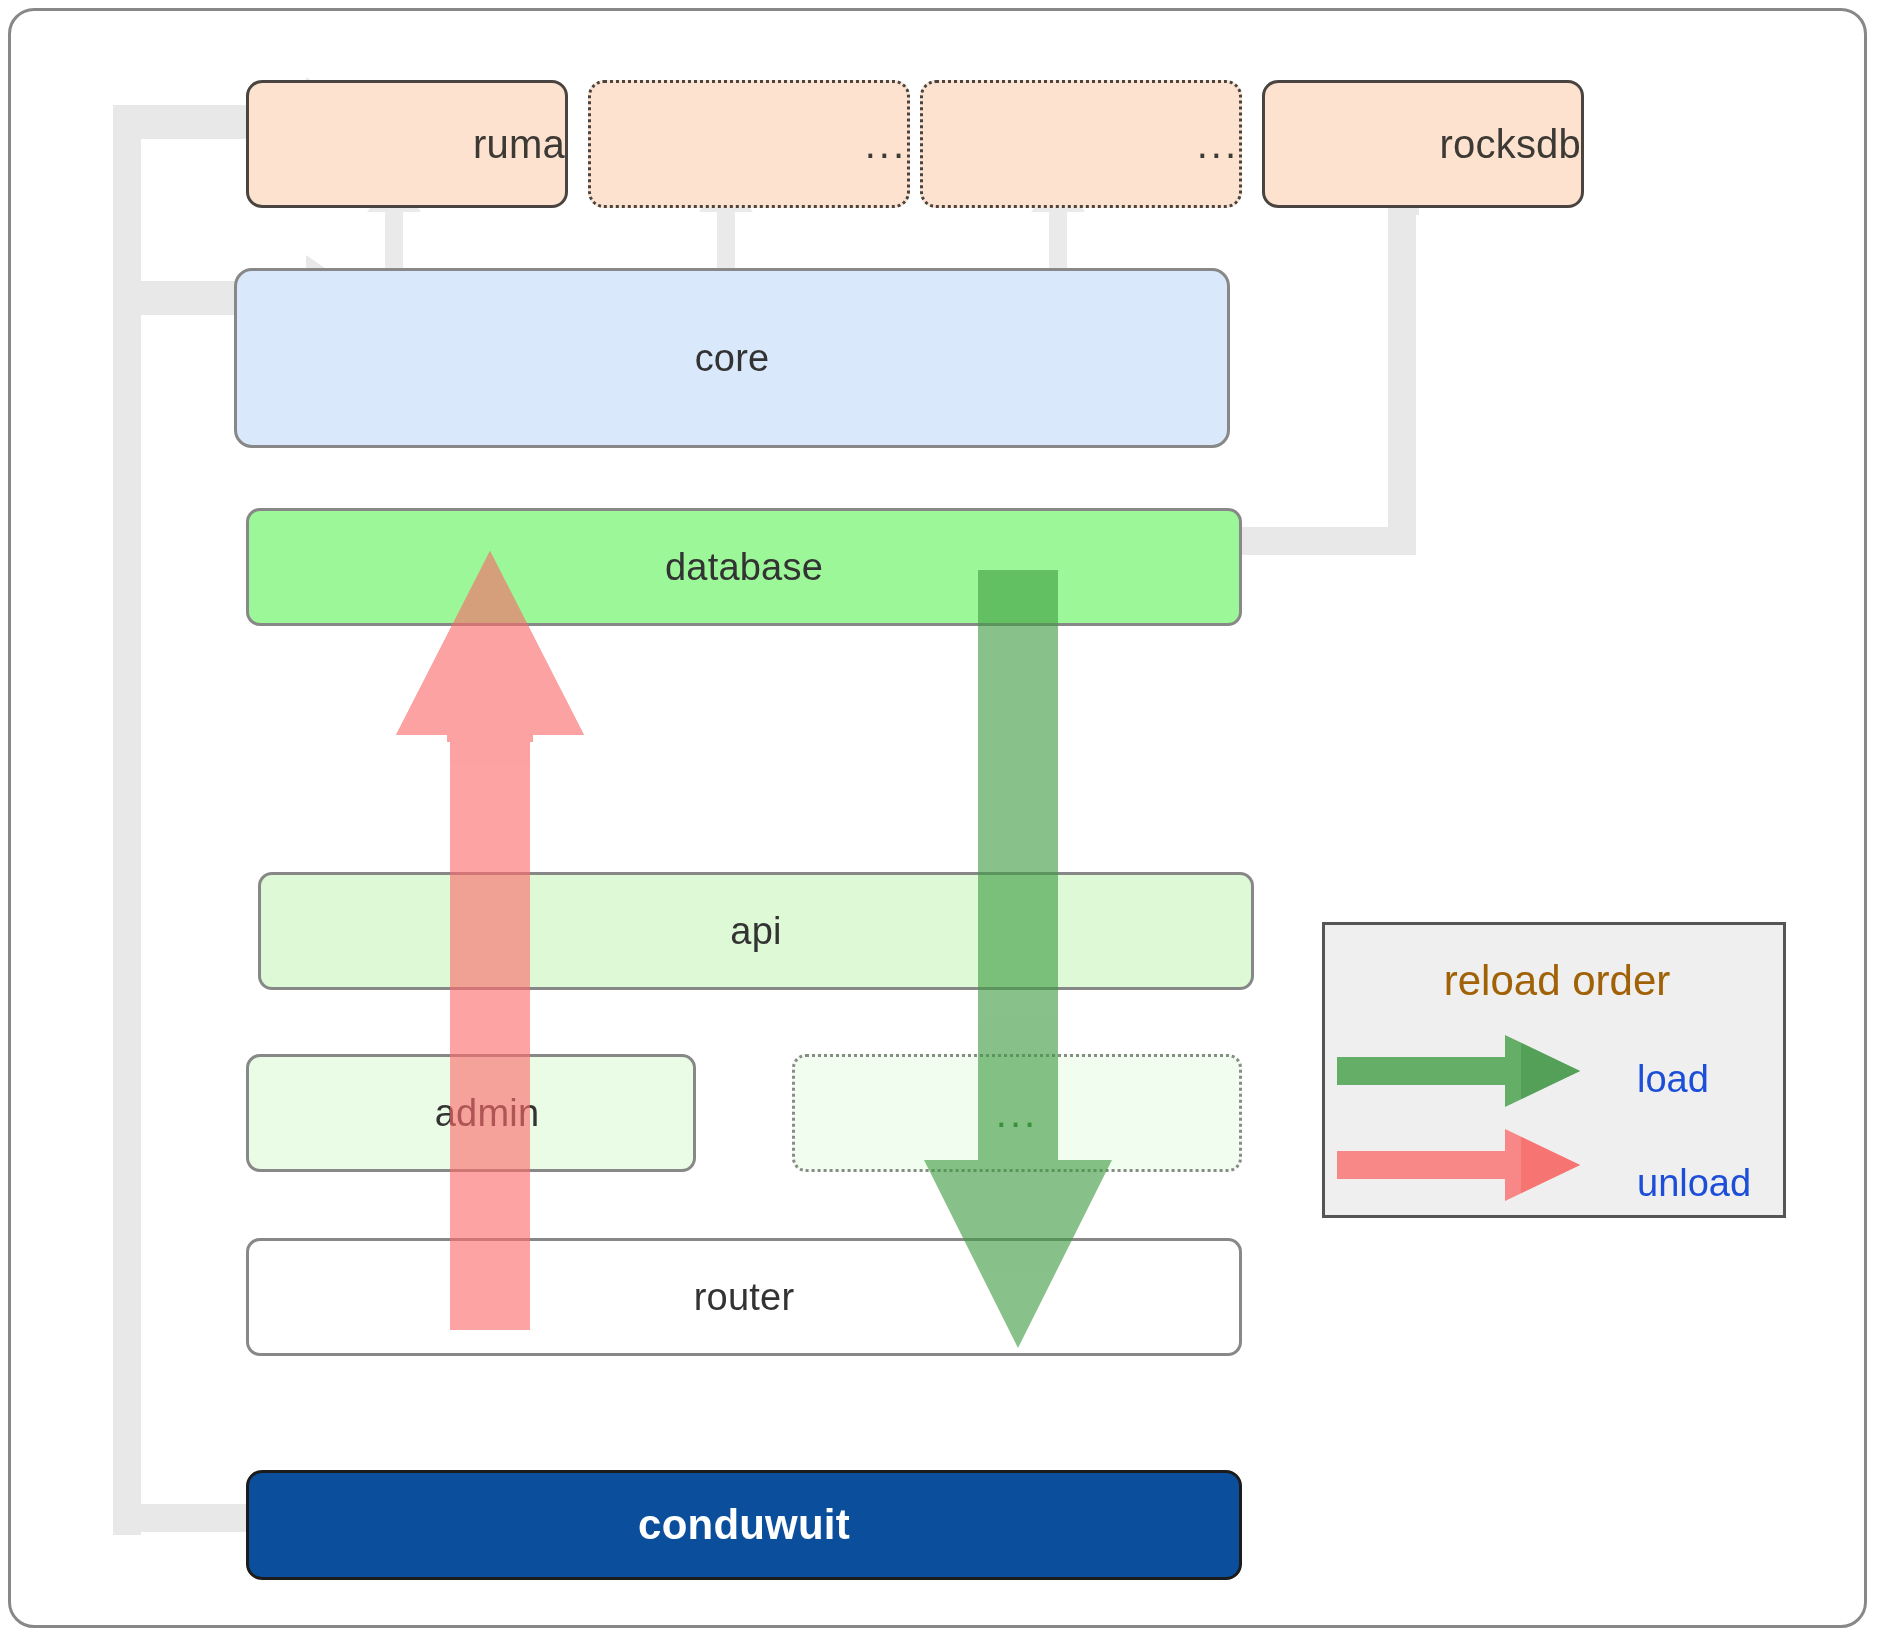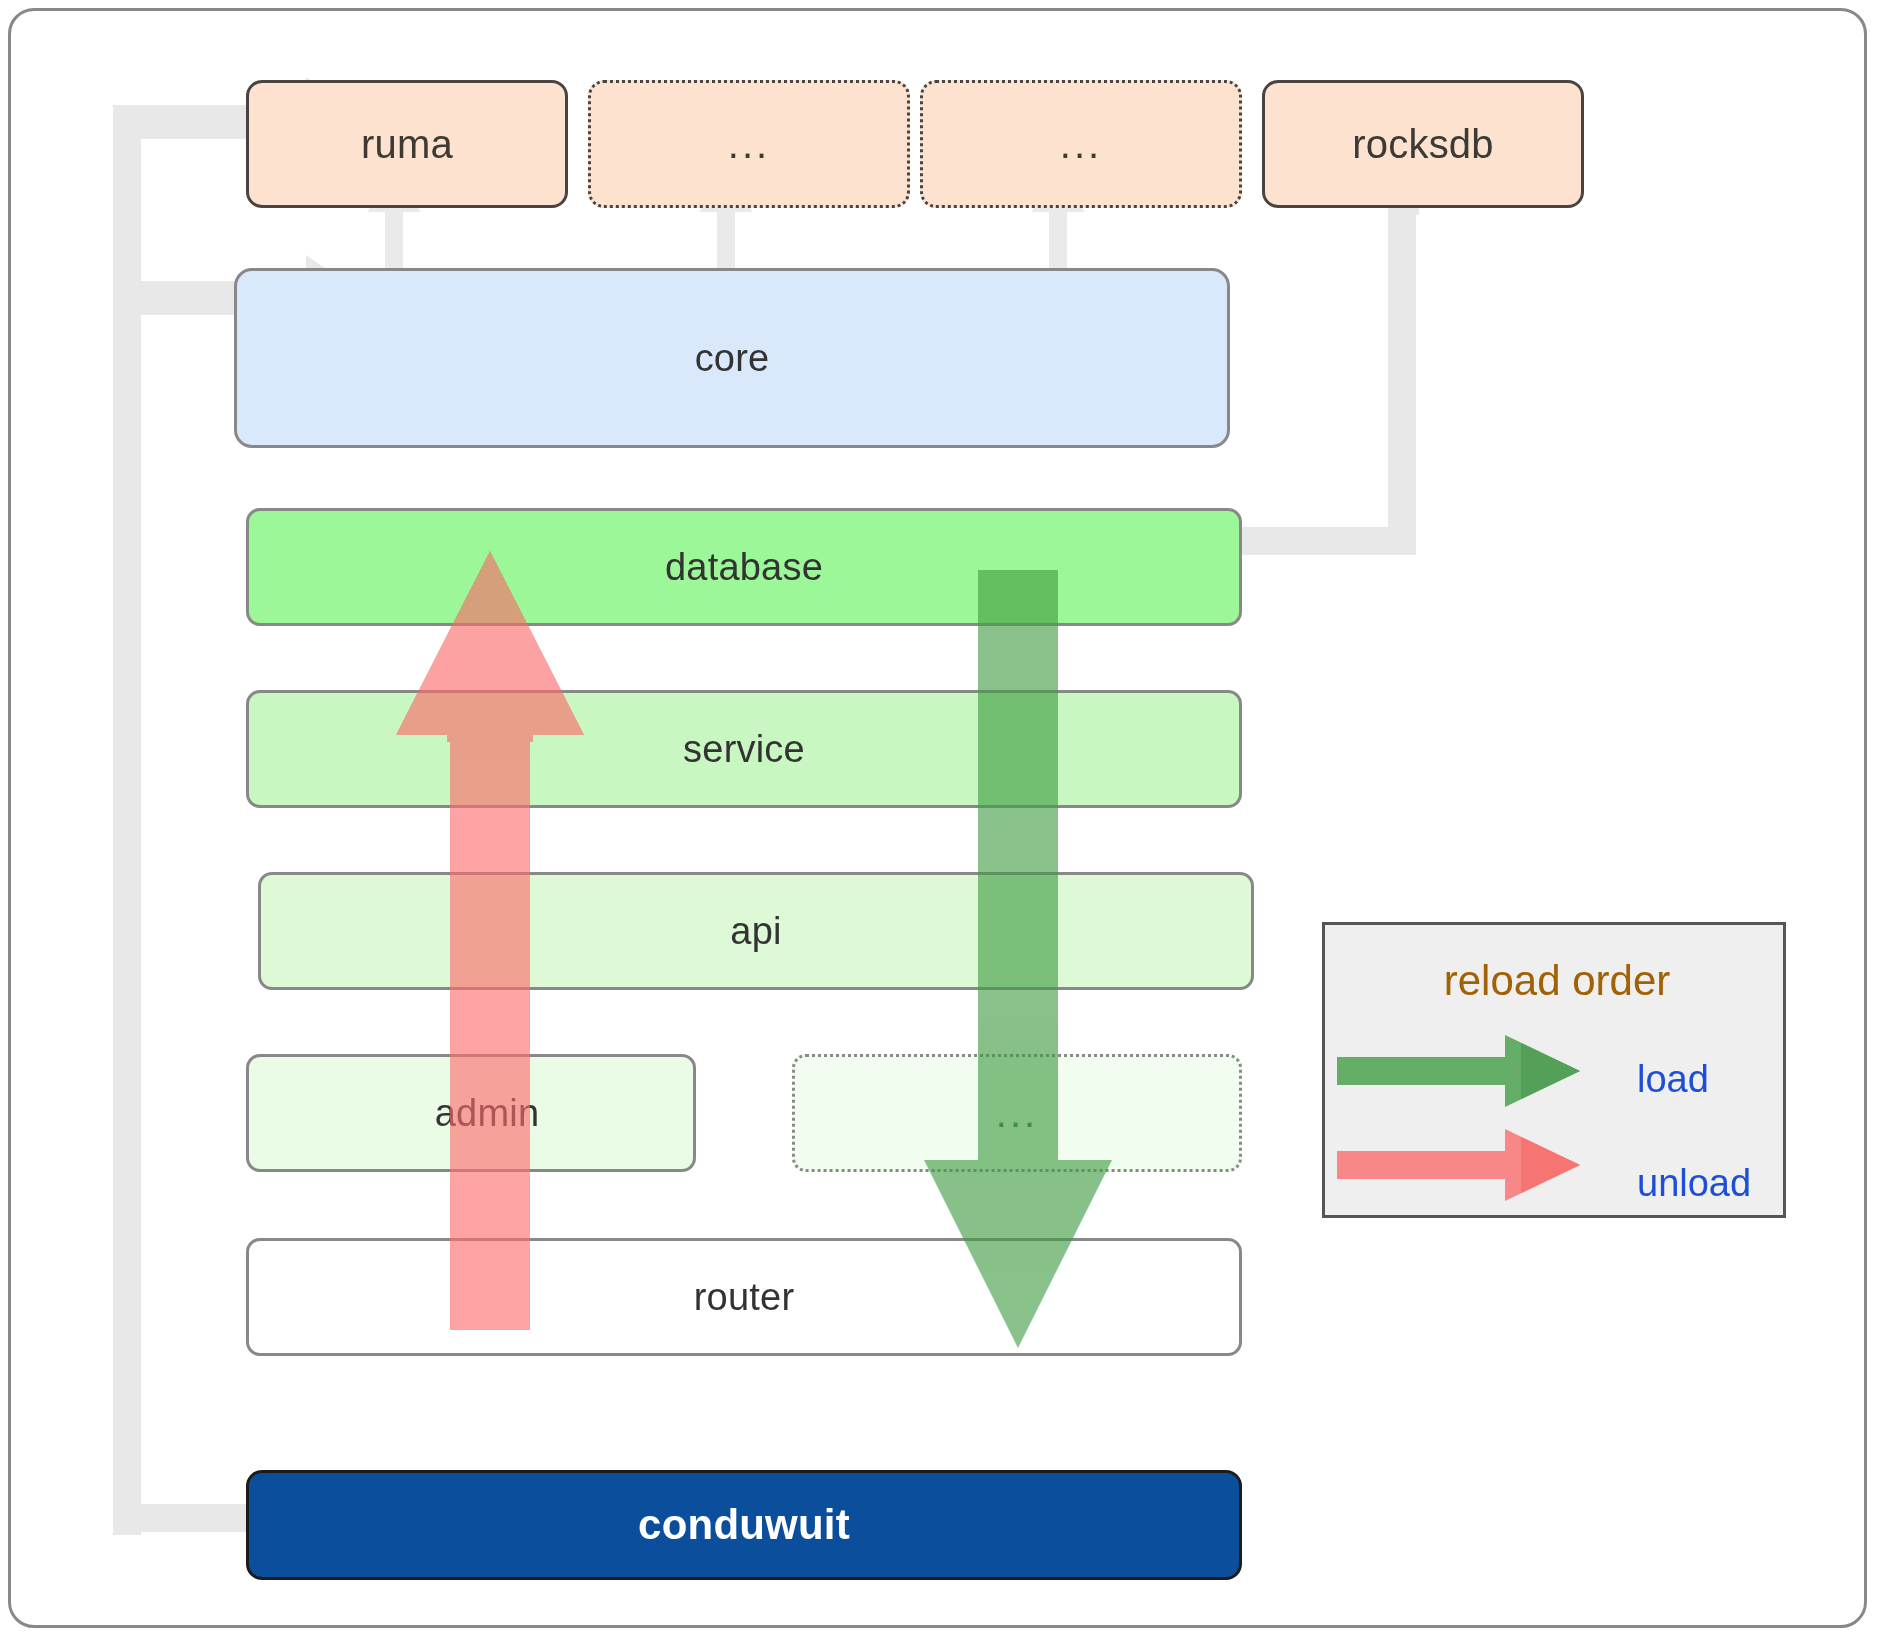--- a/index.html
+++ b/index.html
@@ -37,20 +37,21 @@
     z-index:5;
   }
   .node span{pointer-events:none;}
 
   .dep{           
     background:#fce2cf;
     border:3px solid #4a4440;
     border-radius:16px;
     font-size:40px;
     color:#3d3935;
+    justify-content:flex-end;
   }
   .dep.dotted{ border:3px dotted #4a4440; background:#fce2cf; }
 
   .core{
     background:#d9e8fb;
     border:3px solid #888888;
     border-radius:18px;
   }
   .db{
     background:#9bf797;
@@ -181,23 +182,20 @@
   </div>
 
   <div class="node core" style="left:234px;top:268px;width:996px;height:180px;">
     <span>core</span>
   </div>
 
   <div class="node db" style="left:246px;top:508px;width:996px;height:118px;align-items:center;">
     <span>database</span>
   </div>
 
-  <div class="node service" style="left:246px;top:690px;width:996px;height:118px;">
-    <span>service</span>
-  </div>
 
   <div class="node api" style="left:246px;top:872px;width:996px;height:118px;">
     <span>api</span>
   </div>
 
   <div class="node admin" style="left:246px;top:1054px;width:450px;height:118px;padding-left:32px;">
     <span>admin</span>
   </div>
 
   <div class="node ellipsis-box" style="left:792px;top:1054px;width:450px;height:118px;">

